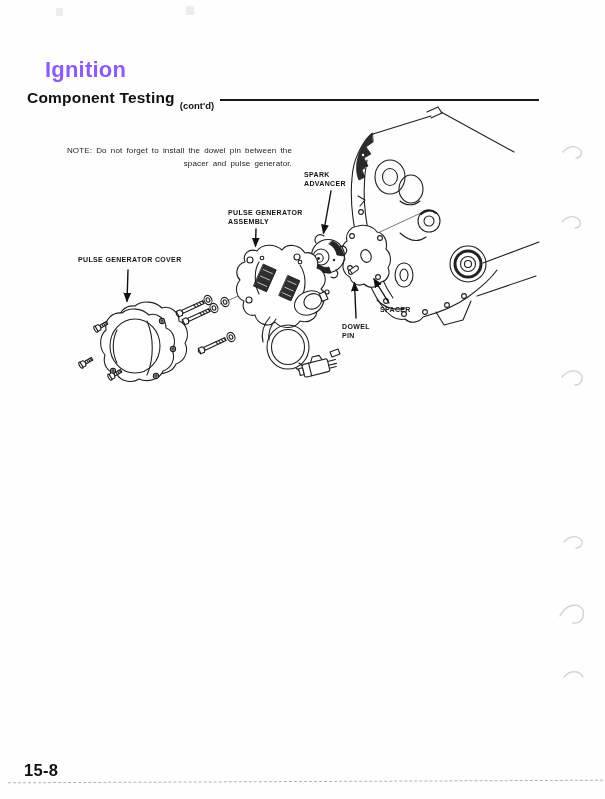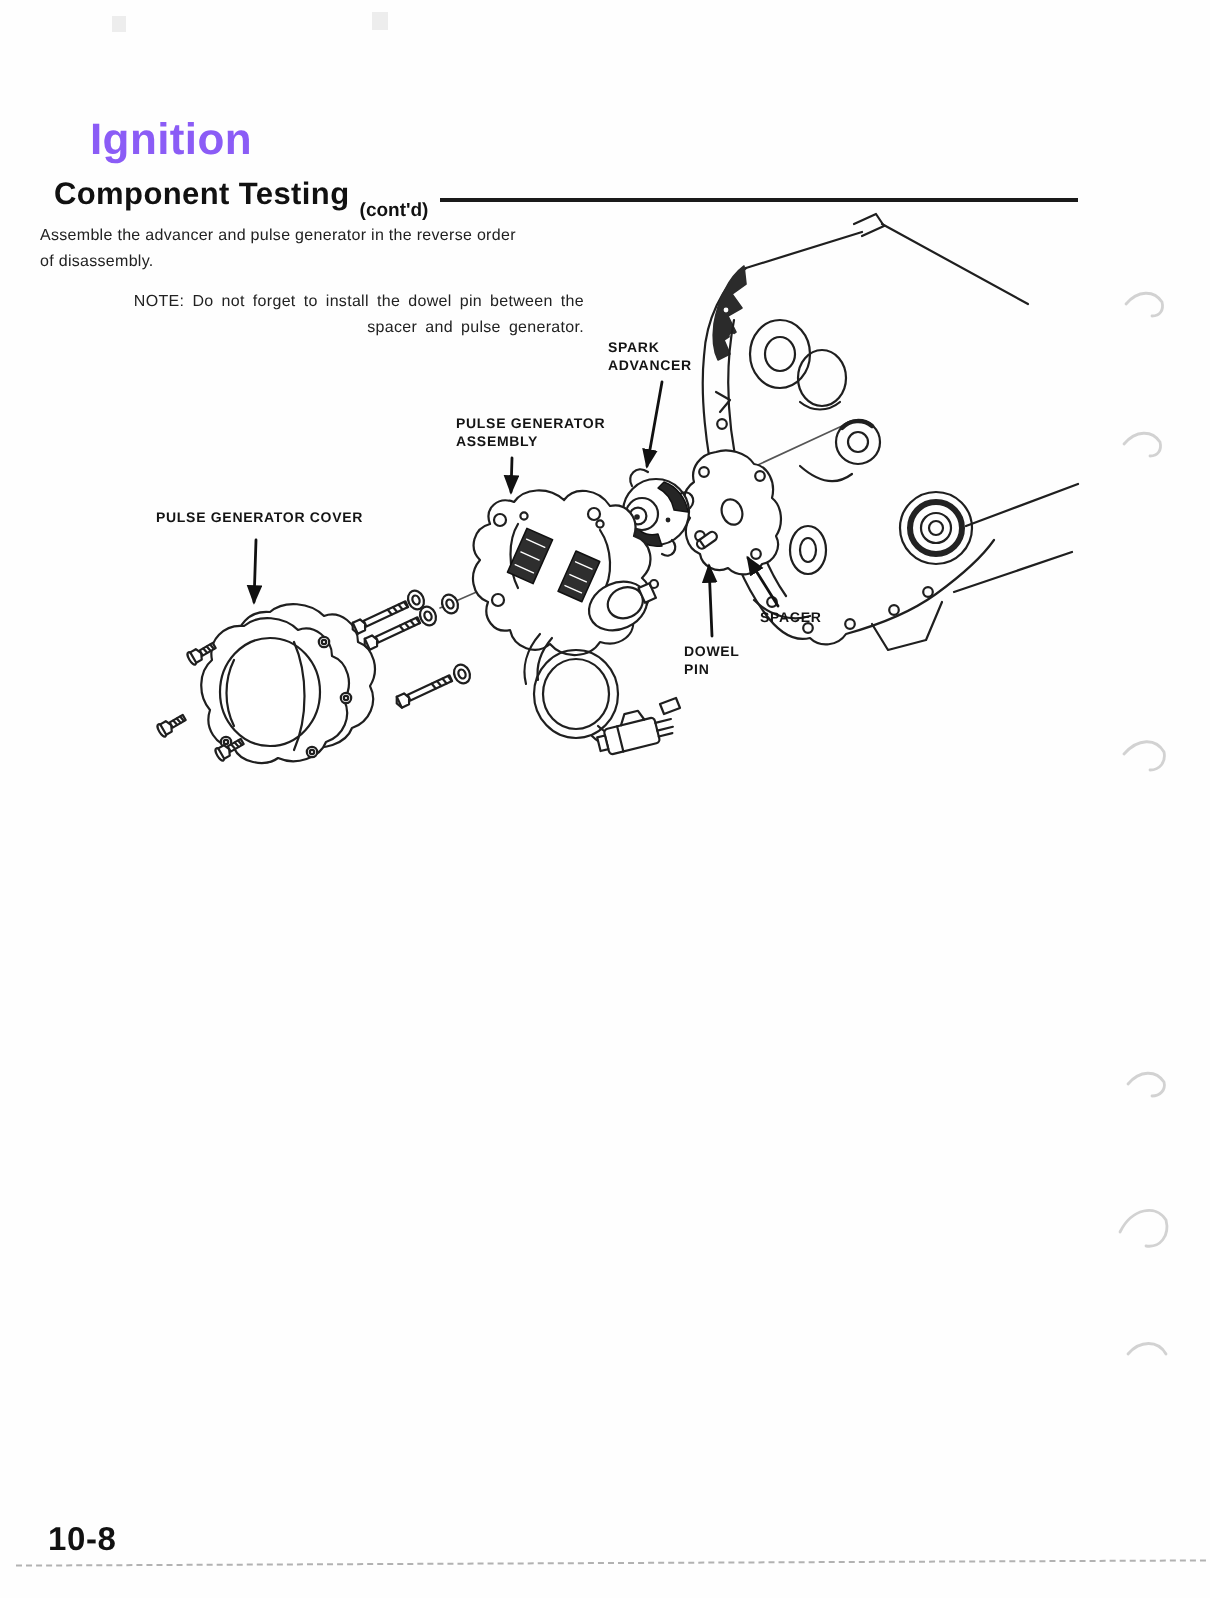--- a/index.html
+++ b/index.html
@@ -59,22 +59,20 @@
   <div style="position:absolute;left:56px;top:8px;width:7px;height:8px;background:#ededed;"></div>
   <div style="position:absolute;left:186px;top:6px;width:8px;height:9px;background:#ededed;"></div>
 
   <div class="h1">Ignition</div>
   <div class="h2row">
     <span class="h2">Component Testing</span>
     <span class="h2suf">(cont'd)</span>
     <span class="h2rule"></span>
   </div>
 
-  <div id="para1" class="copy">Assemble the advancer and pulse generator in the reverse order
-of disassembly.</div>
   <div id="note" class="copy">NOTE: Do not forget to install the dowel pin between the
 spacer and pulse generator.</div>
 
   <svg width="605" height="799" viewBox="0 0 605 799" fill="none" stroke="#1f1f1f" stroke-width="1.1" stroke-linecap="round" stroke-linejoin="round">
     <defs>
       <marker id="ah" markerWidth="8" markerHeight="7" refX="6" refY="2.8" orient="auto">
         <path d="M0,0 L7,2.8 L0,5.6 Z" fill="#111" stroke="none"></path>
       </marker>
       <g id="washer">
         <ellipse rx="3.8" ry="4.8" fill="#fff"></ellipse>
@@ -273,15 +271,15 @@
 
   <div class="lbl" style="left:304px;top:170px;">SPARK
 ADVANCER</div>
   <div class="lbl" style="left:228px;top:208px;">PULSE GENERATOR
 ASSEMBLY</div>
   <div class="lbl" style="left:78px;top:255px;">PULSE GENERATOR COVER</div>
   <div class="lbl" style="left:342px;top:322px;">DOWEL
 PIN</div>
   <div class="lbl" style="left:380px;top:305px;">SPACER</div>
 
-  <div class="pagenum">10-8</div>
+  <div class="pagenum">15-8</div>
   <div class="bottomrule"></div>
 </div>
 
 </body></html>

